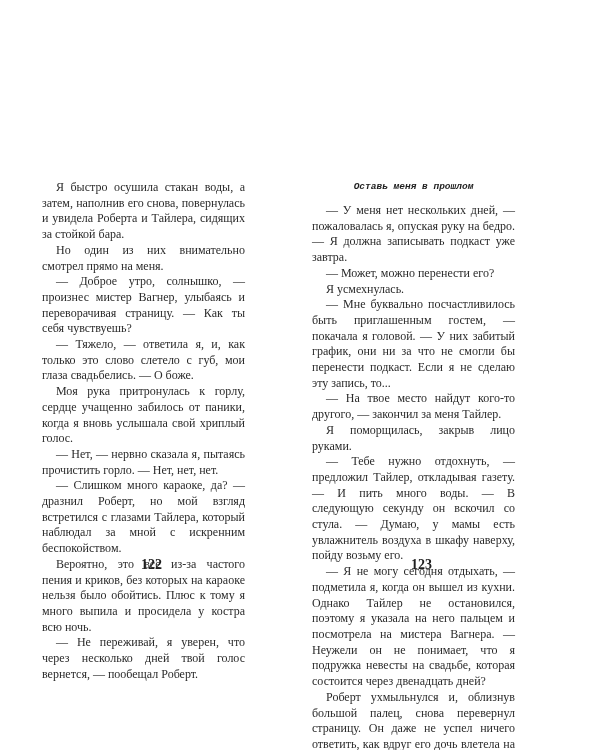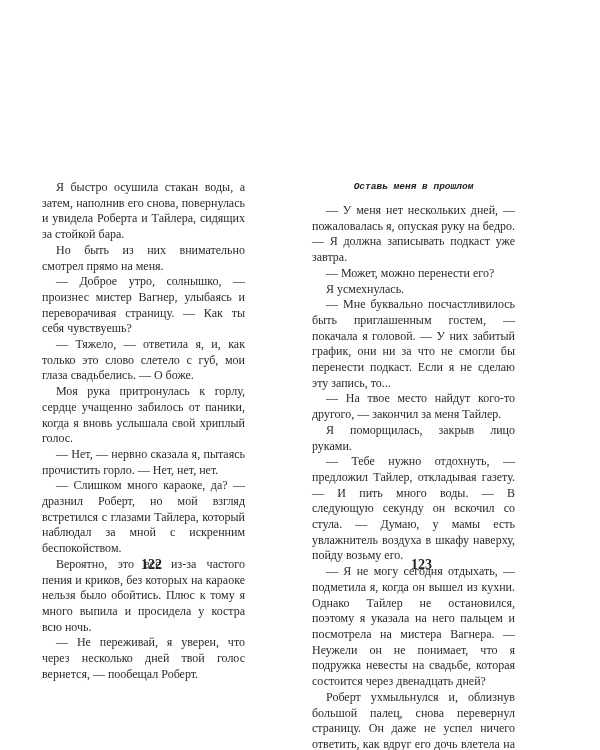--- a/index.html
+++ b/index.html
@@ -58,21 +58,21 @@
     font-weight: bold;
     color: #1f1f1f;
   }
 </style>
 </head>
 <body>
 
 <div class="page left">
   <div class="body-text">
     <p>Я быстро осушила стакан воды, а затем, наполнив его снова, повернулась и увиде­ла Роберта и Тайлера, сидящих за стойкой бара.</p>
-    <p>Но быть из них внимательно смотрел прямо на меня.</p>
+    <p>Но один из них внимательно смотрел прямо на меня.</p>
     <p>— Доброе утро, солнышко, — произнес мистер Вагнер, улыбаясь и переворачивая страницу. — Как ты себя чувствуешь?</p>
     <p>— Тяжело, — ответила я, и, как только это слово слетело с губ, мои глаза свадьбе­лись. — О боже.</p>
     <p>Моя рука притронулась к горлу, сердце учащенно забилось от паники, когда я вновь услышала свой хриплый голос.</p>
     <p>— Нет, — нервно сказала я, пытаясь про­чистить горло. — Нет, нет, нет.</p>
     <p>— Слишком много караоке, да? — драз­нил Роберт, но мой взгляд встретился с гла­зами Тайлера, который наблюдал за мной с искренним беспокойством.</p>
     <p>Вероятно, это все из-за частого пения и криков, без которых на караоке нельзя бы­ло обойтись. Плюс к тому я много выпила и просидела у костра всю ночь.</p>
     <p>— Не переживай, я уверен, что через не­сколько дней твой голос вернется, — пообе­щал Роберт.</p>
   </div>
   <div class="folio">122</div>
 </div>

